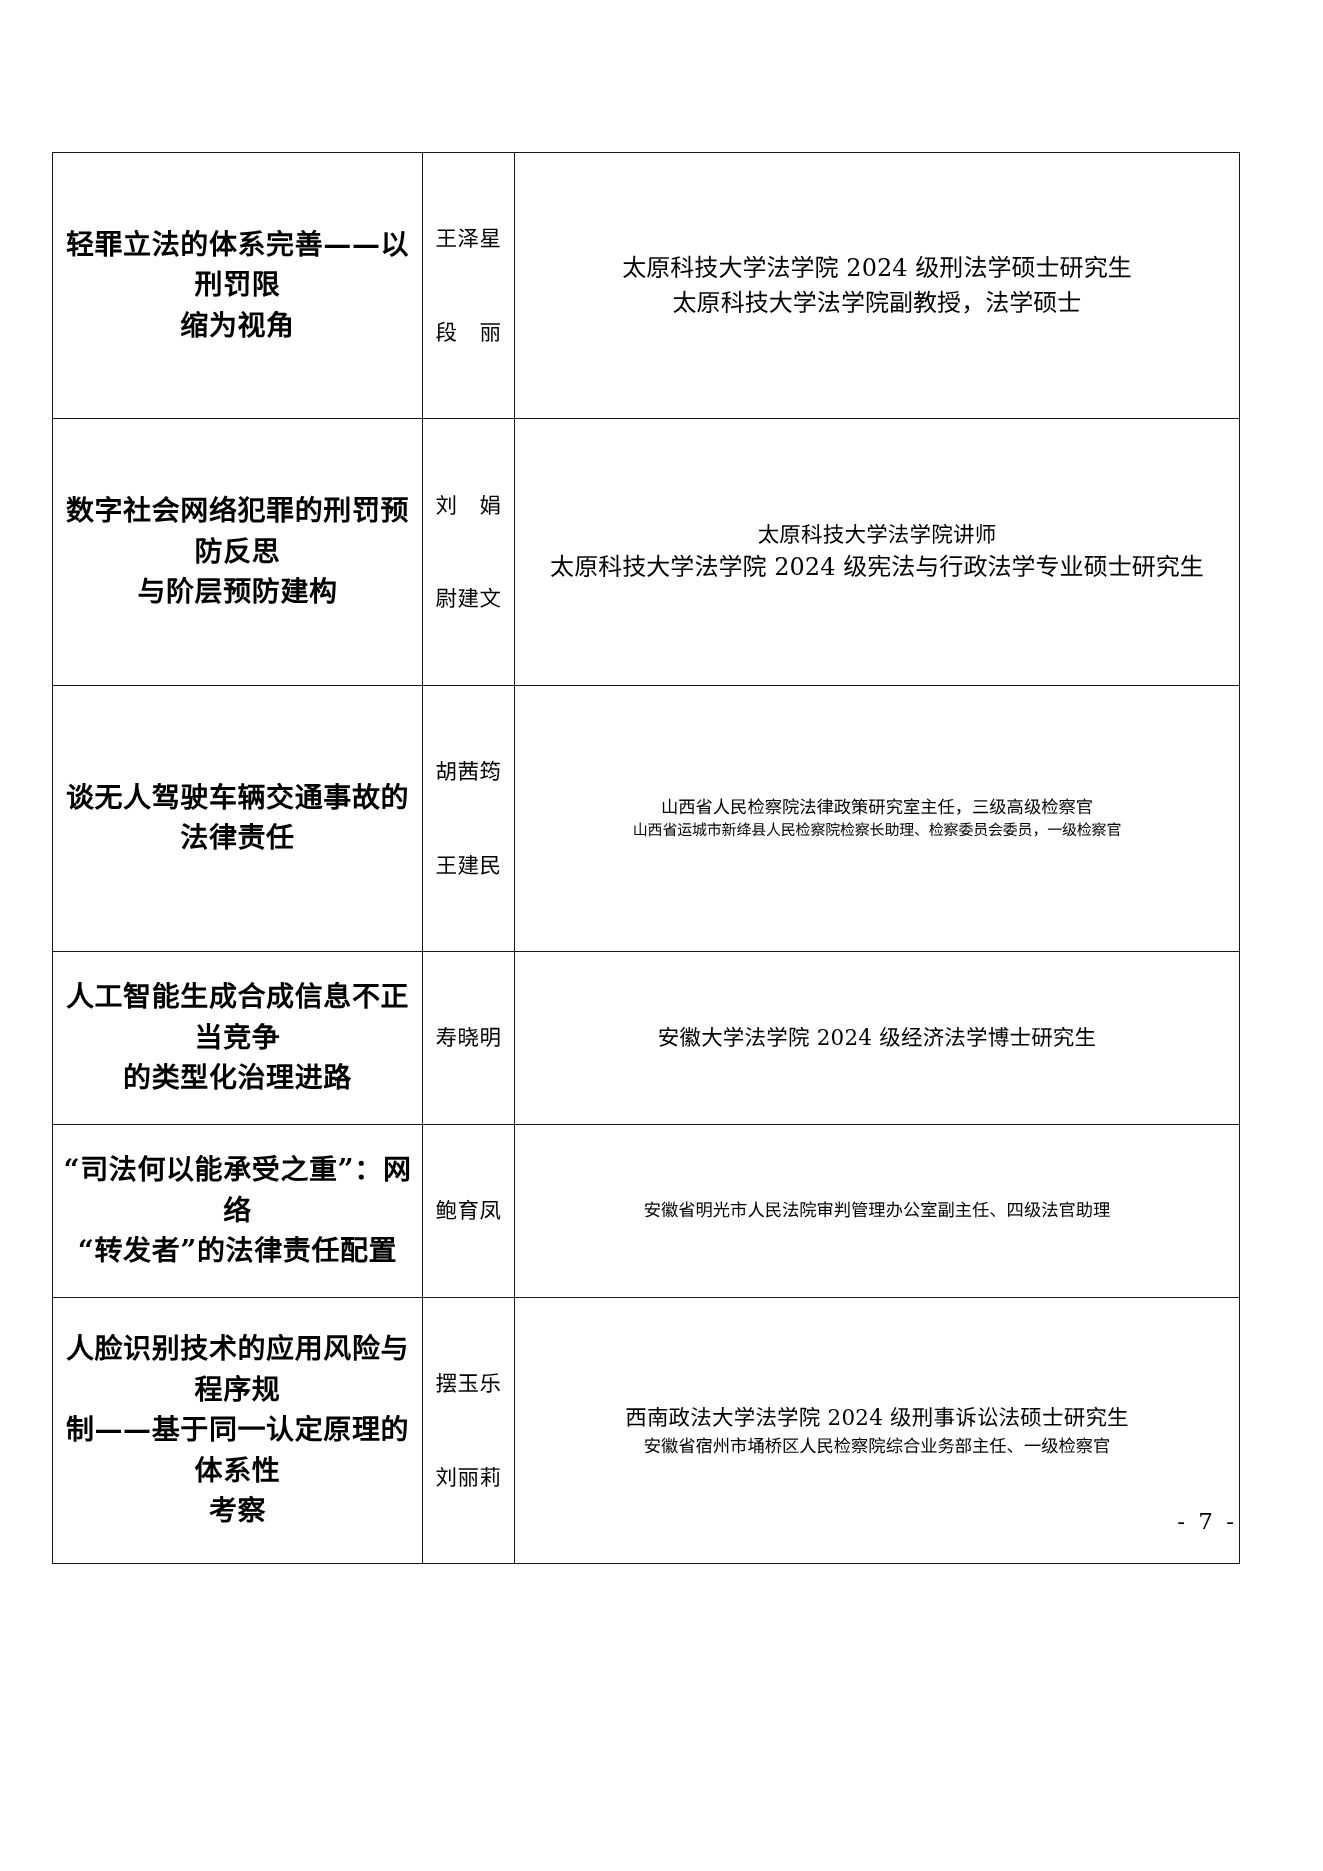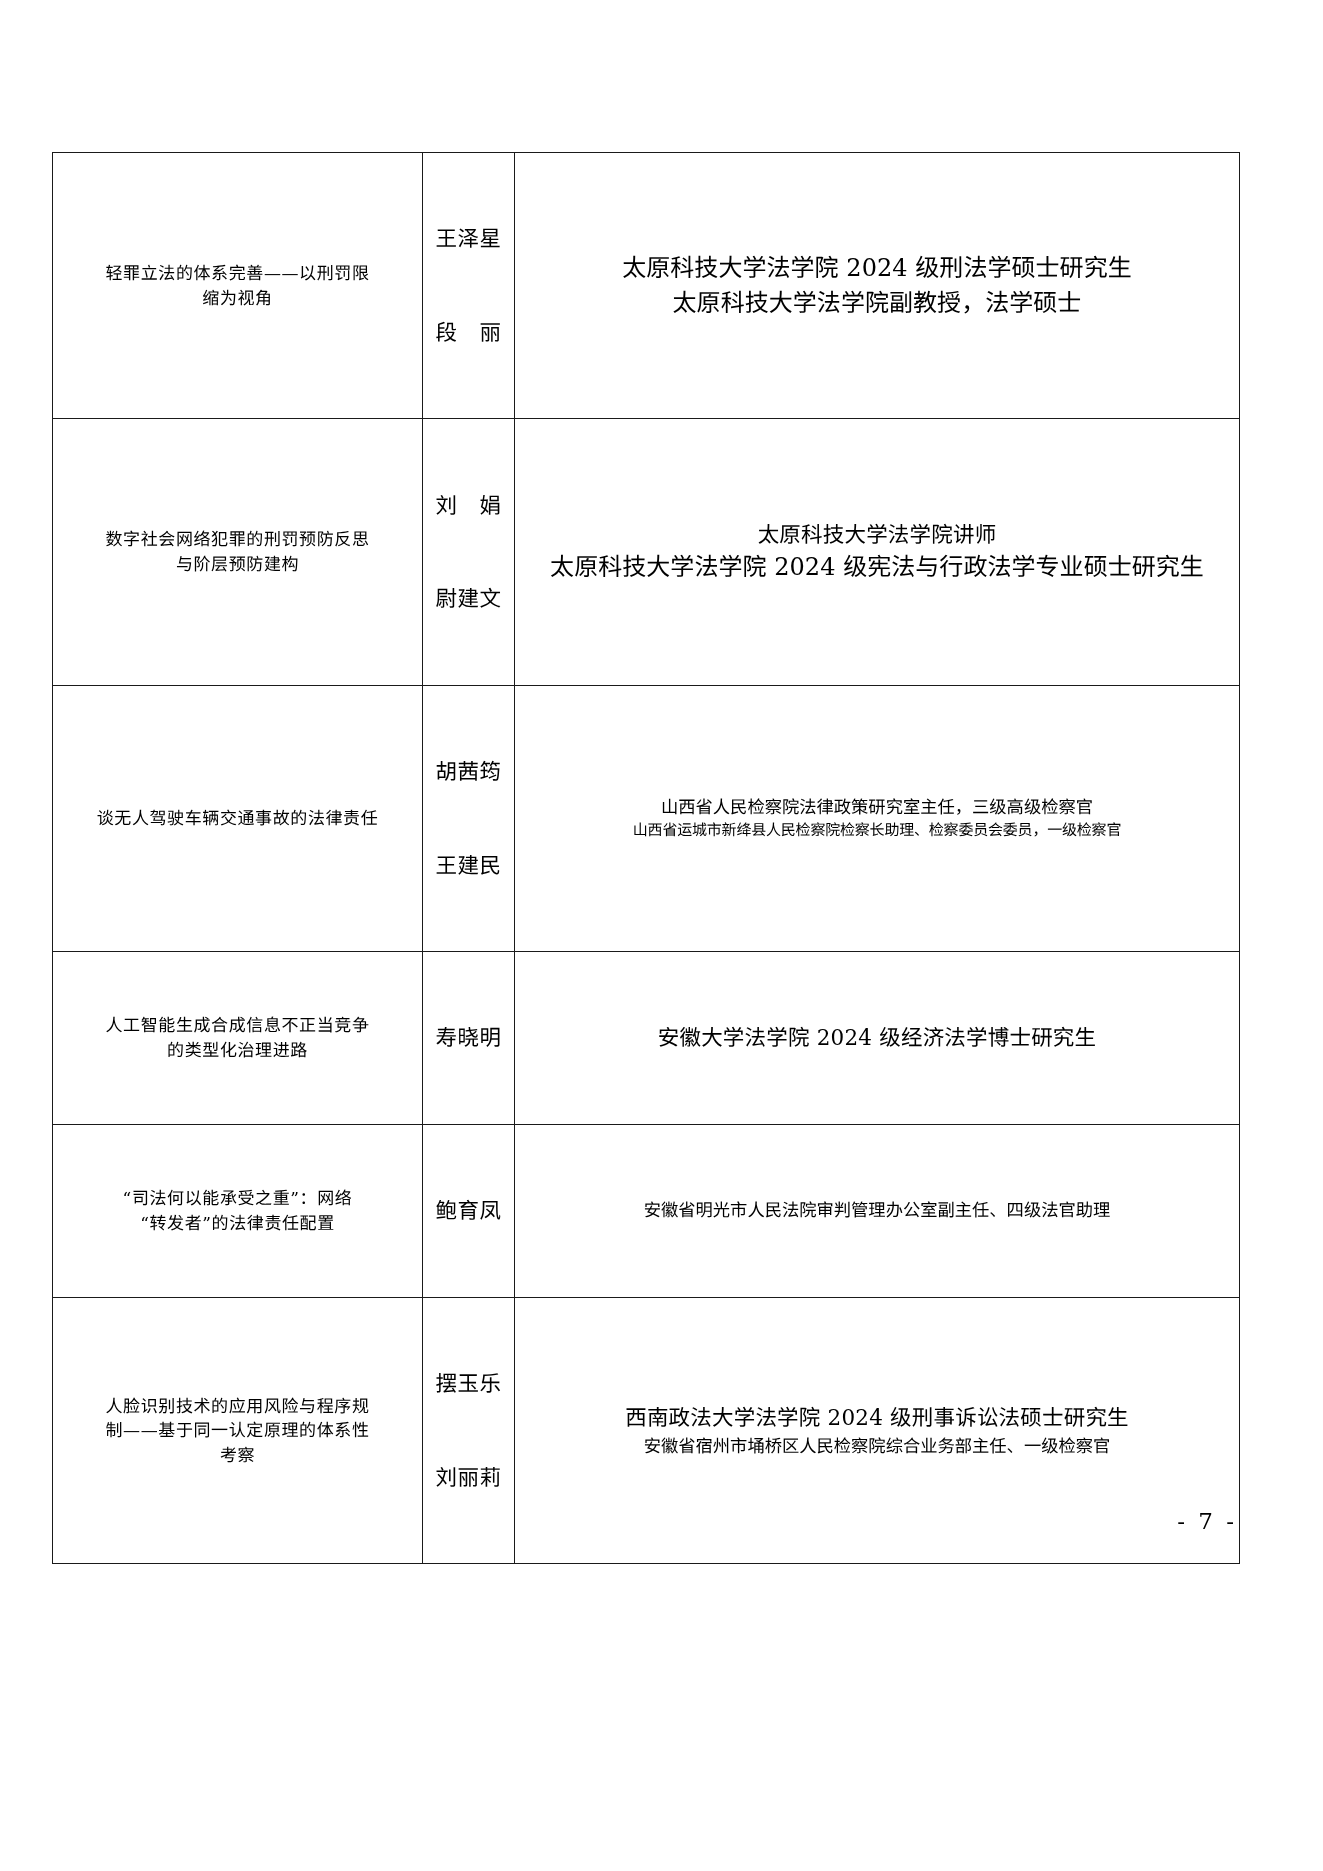--- a/index.html
+++ b/index.html
@@ -42,25 +42,26 @@
     text-align: center;
     line-height: 1.45;
   }
 
   
   col.c-title { width: 370px; }
   col.c-author { width: 92px; }
   col.c-affil  { width: 725px; }
 
   .cell-title {
-    font-size: 17px;
+    font-size: 28px;
     letter-spacing: 0.6px;
     padding-left: 16px;
     padding-right: 16px;
     line-height: 1.6;
+    font-weight: bold;
   }
 
   .cell-author {
     font-size: 21.5px;
     letter-spacing: 0.5px;
     line-height: 1.62;
     white-space: pre;
   }
 
   .cell-affil {

